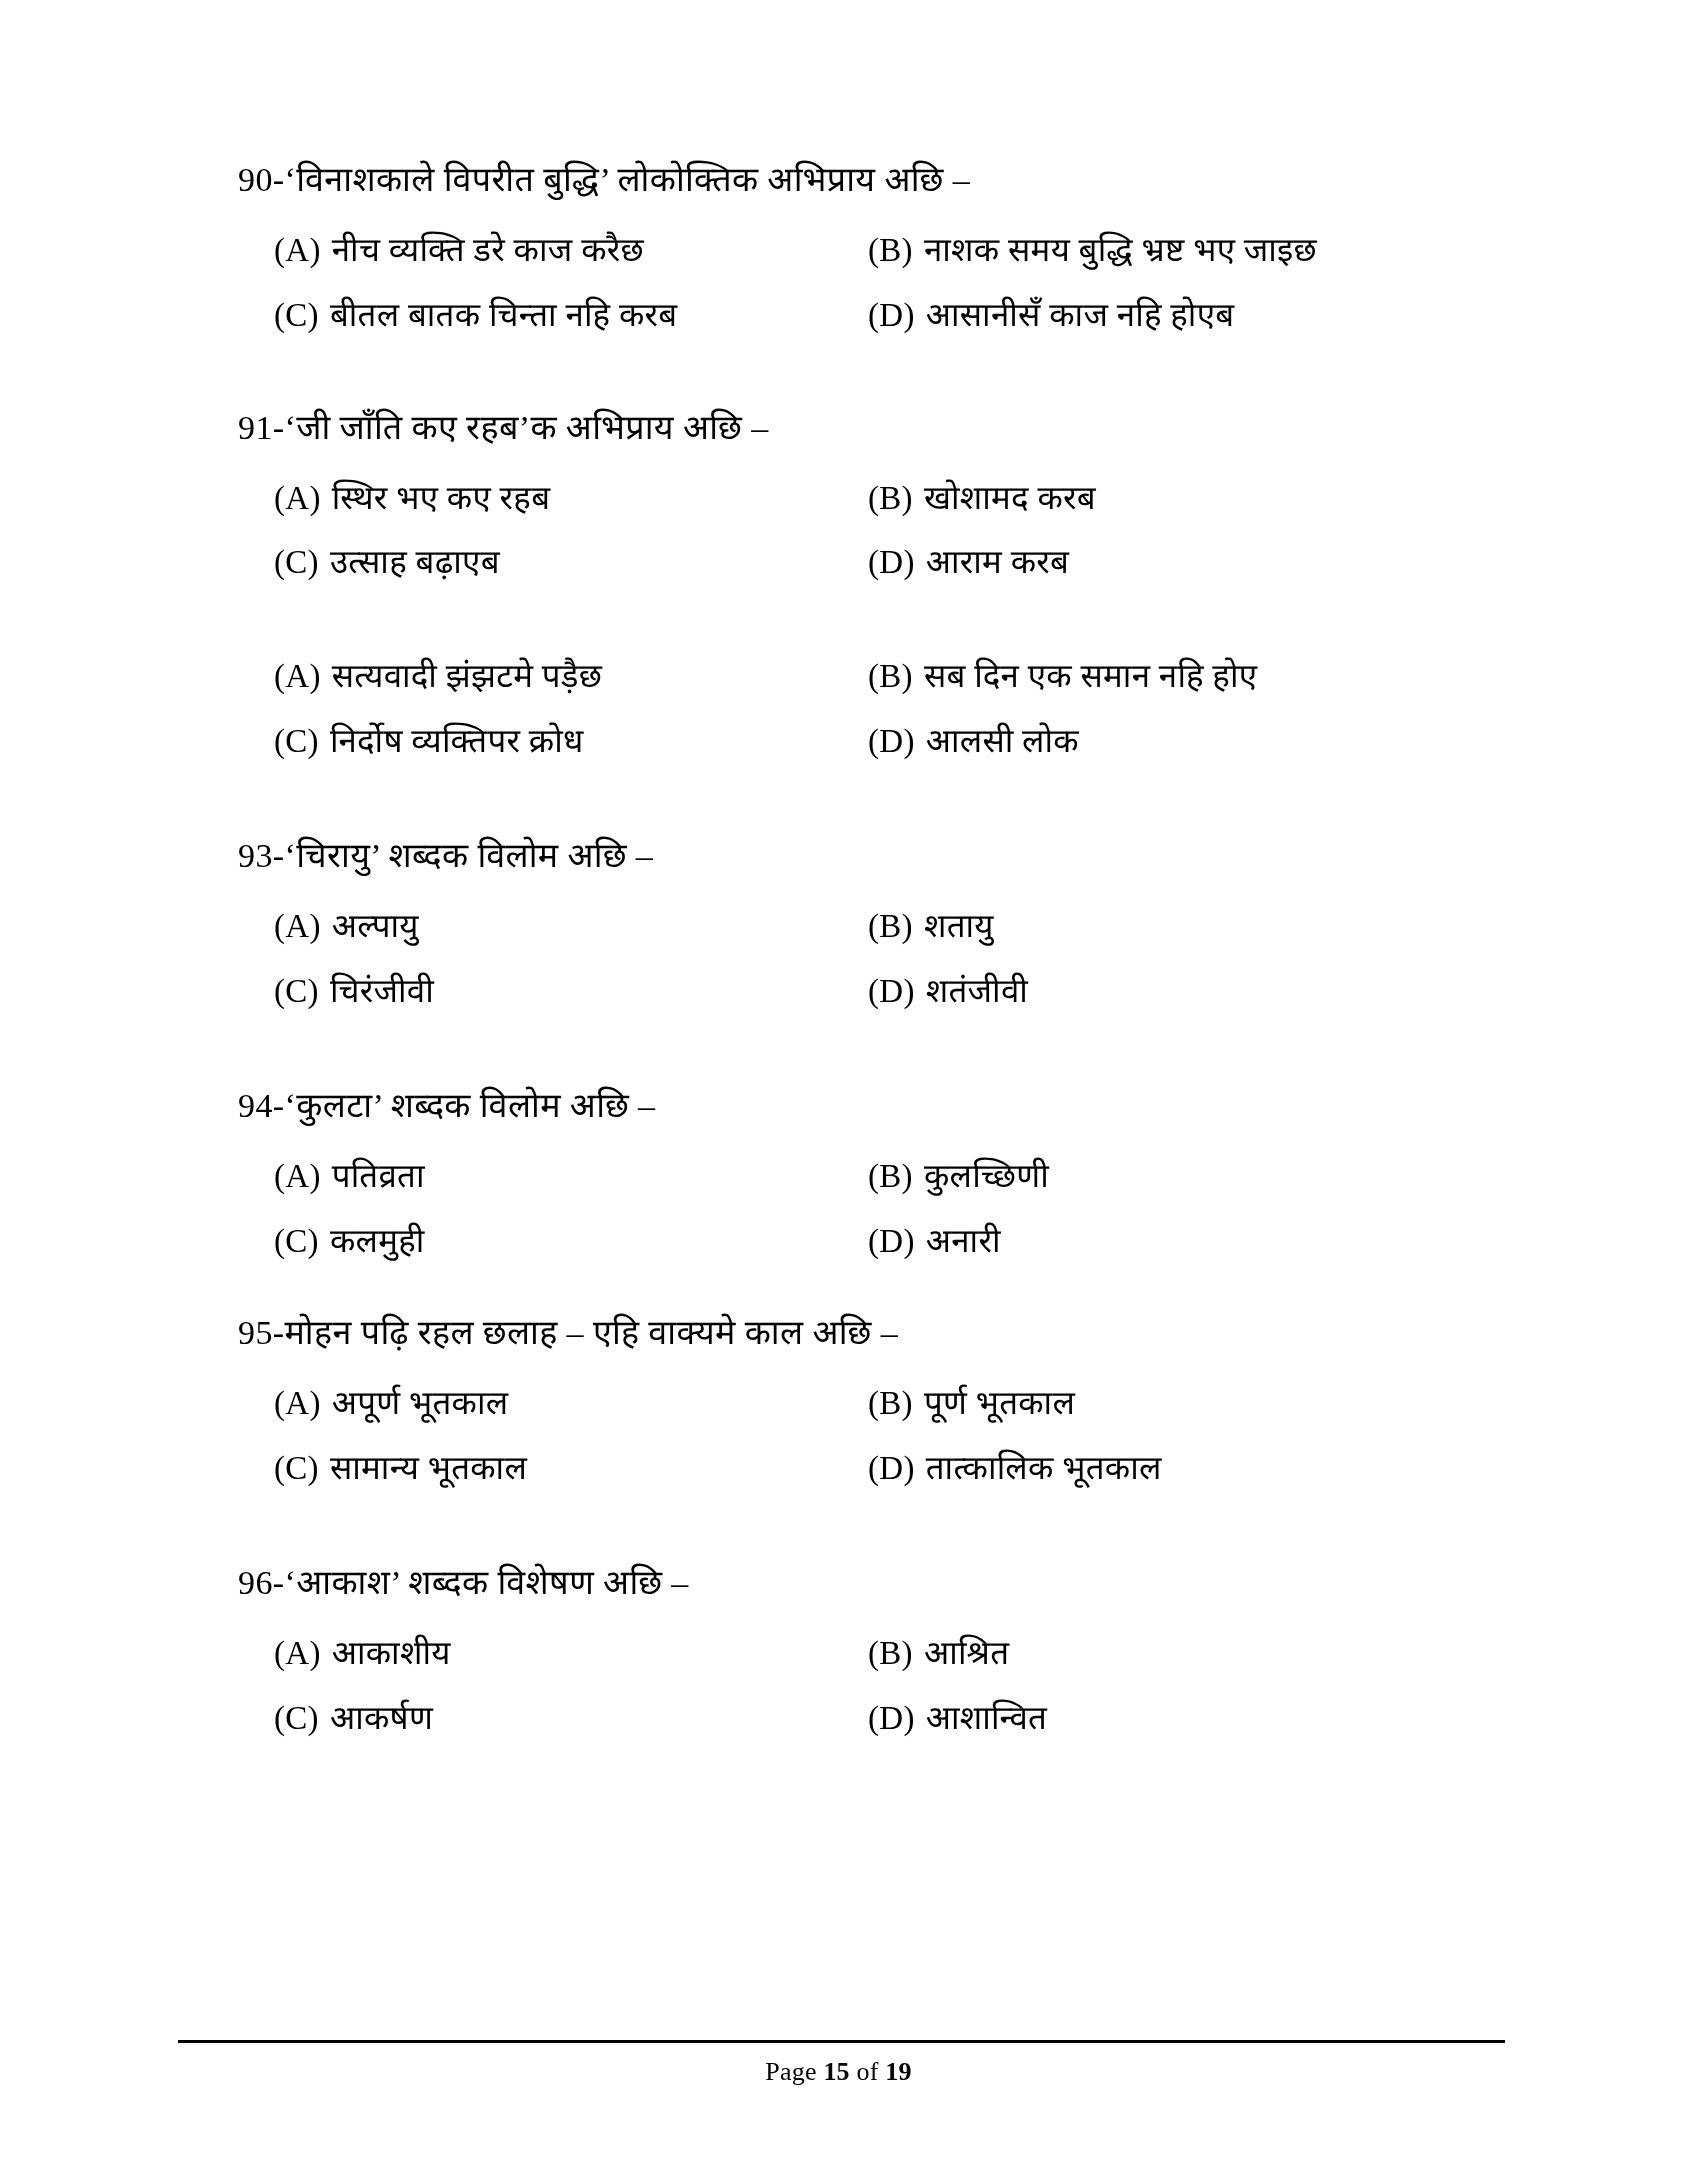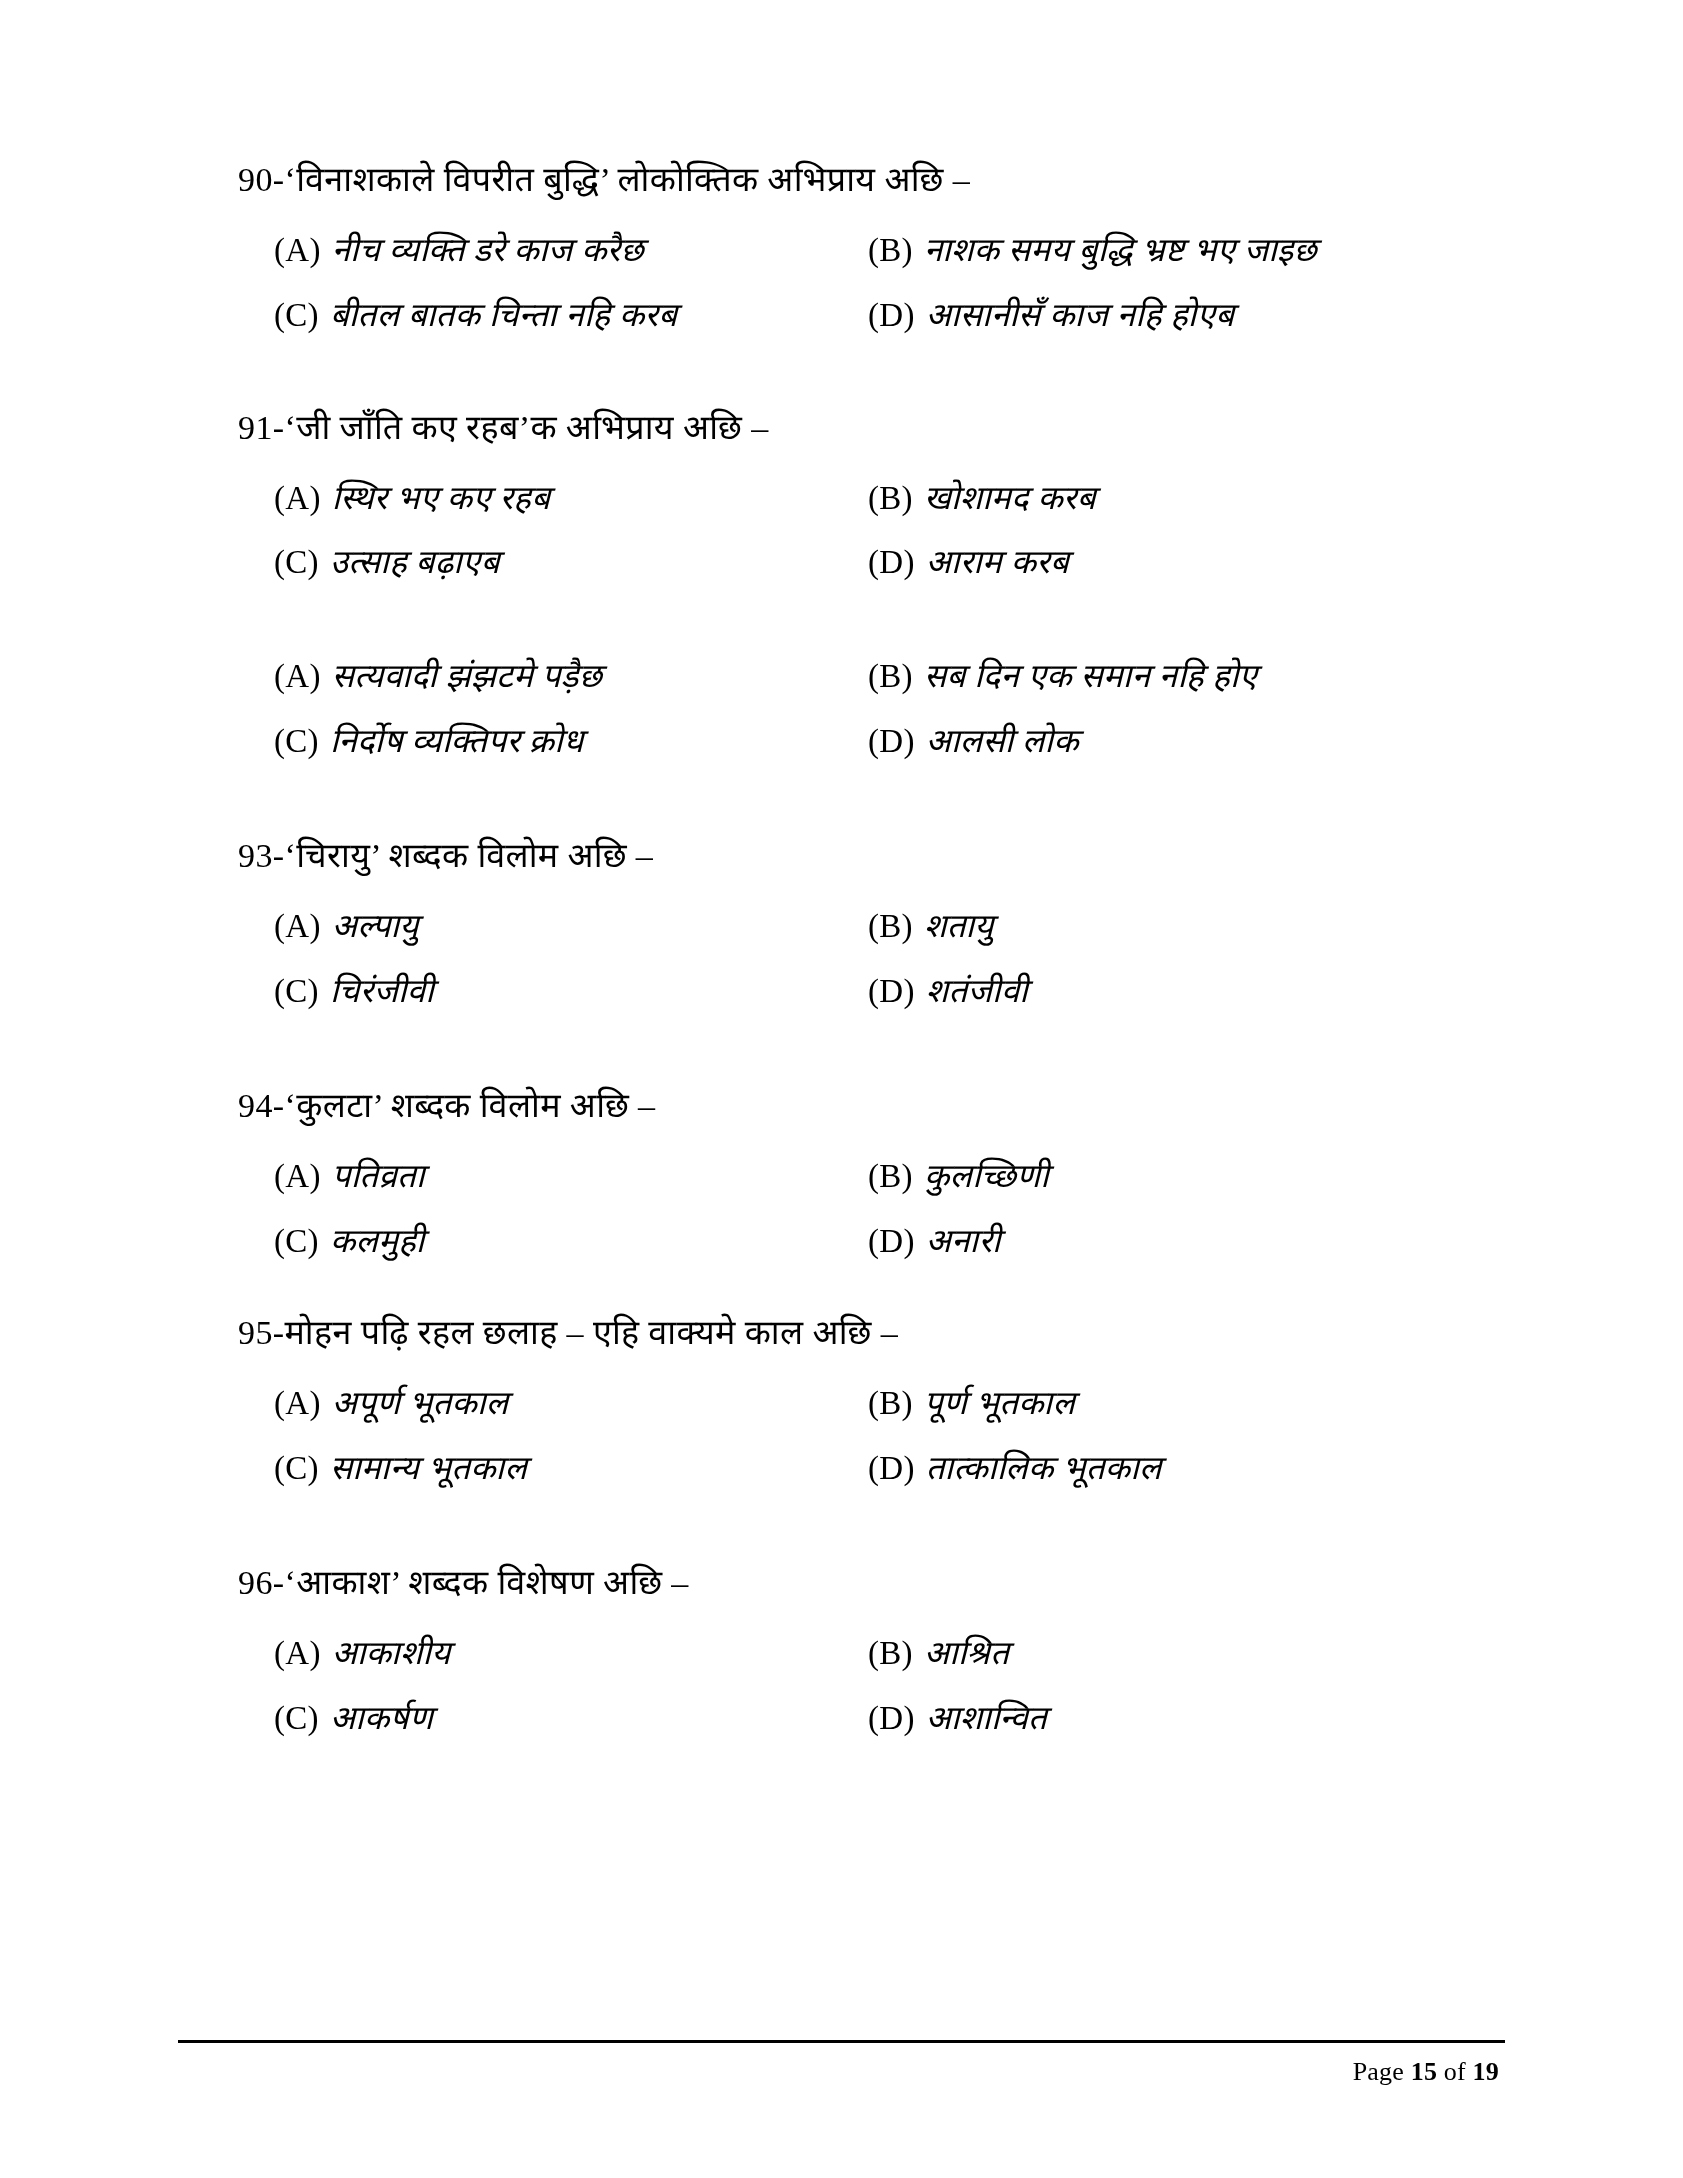--- a/index.html
+++ b/index.html
@@ -73,21 +73,20 @@
   .opt-right {
     flex: 1 1 auto;
   }
   .optlabel {
     display: inline-block;
     margin-right: 11px;
     font-family: "Liberation Serif", "DejaVu Serif", serif;
   }
   .opttext {
     display: inline-block;
-    font-style: italic;
   }
 
   
   .gap-90  { margin-bottom: 69px; }
   .gap-91  { margin-bottom: 71px; }
   .gap-92  { margin-bottom: 71px; }
   .gap-93  { margin-bottom: 71px; }
   .gap-94  { margin-bottom: 49px; }
   .gap-95  { margin-bottom: 71px; }
 
@@ -98,21 +97,21 @@
     bottom: 91px;
   }
   .footer-rule {
     border: 0;
     border-top: 3px solid #000000;
     margin: 0 0 14px 0;
     padding: 0;
     width: 100%;
   }
   .footer-text {
-    text-align: right;
+    text-align: center;
     font-size: 26px;
     font-family: "Liberation Serif", "DejaVu Serif", serif;
     letter-spacing: 0.2px;
     padding-right: 6px;
   }
   .footer-text .pg-strong {
     font-weight: bold;
   }
 </style>
 </head>

